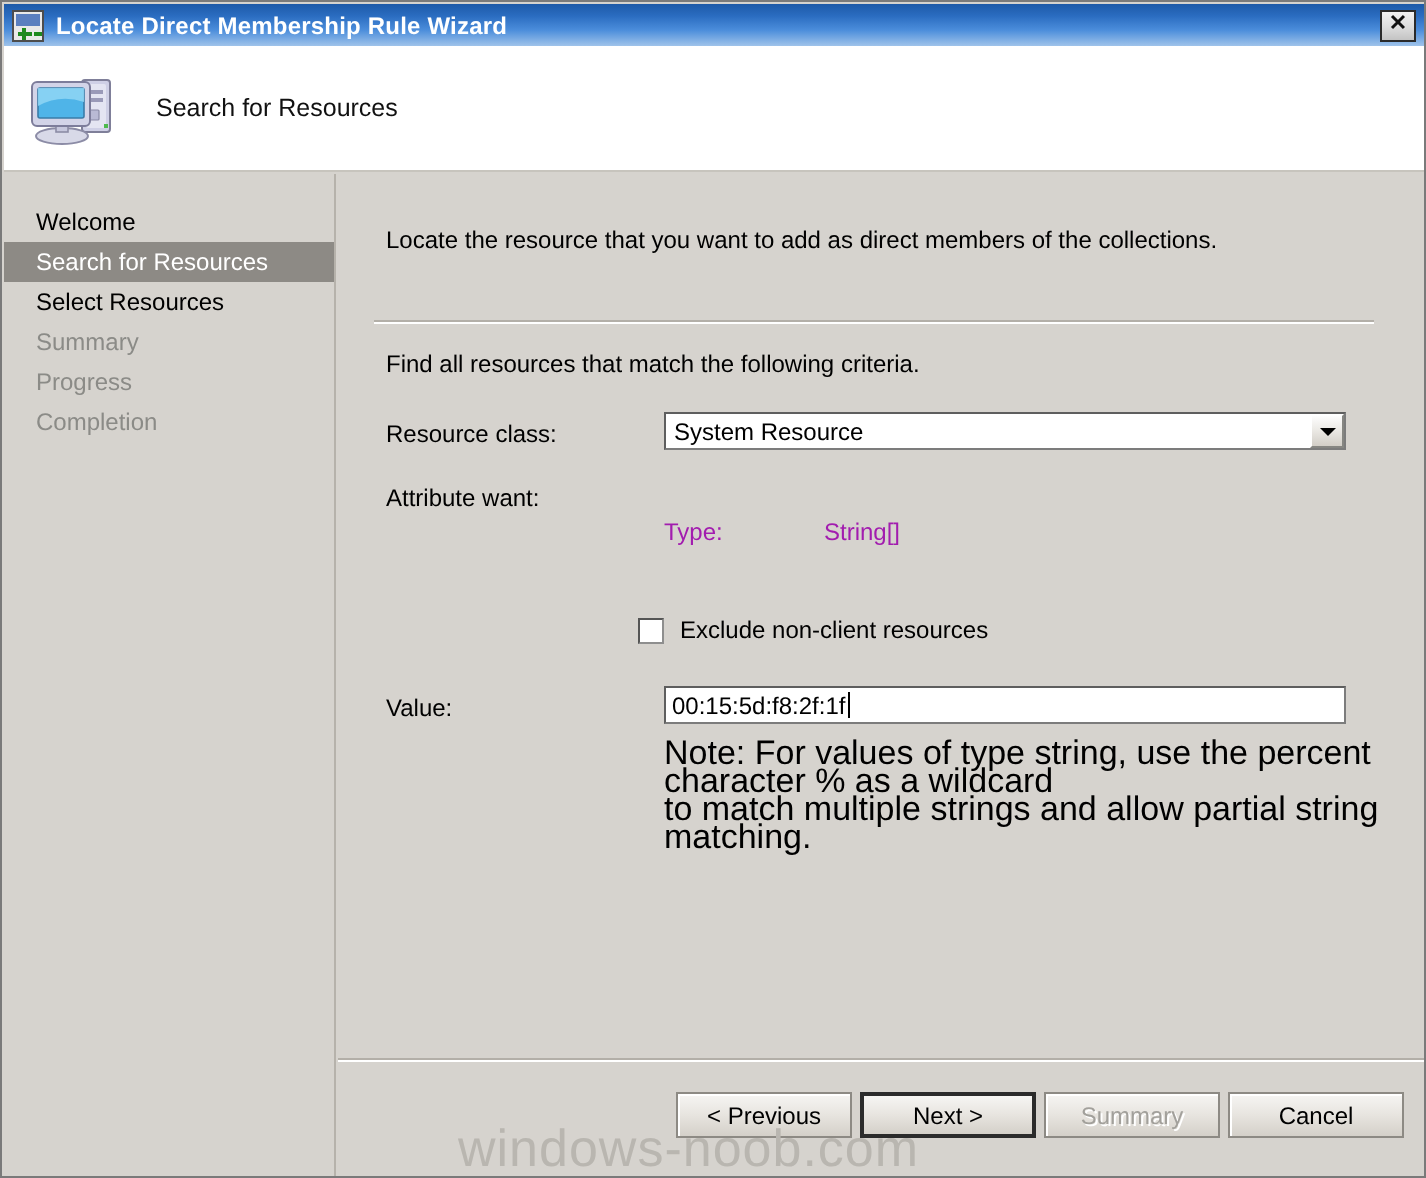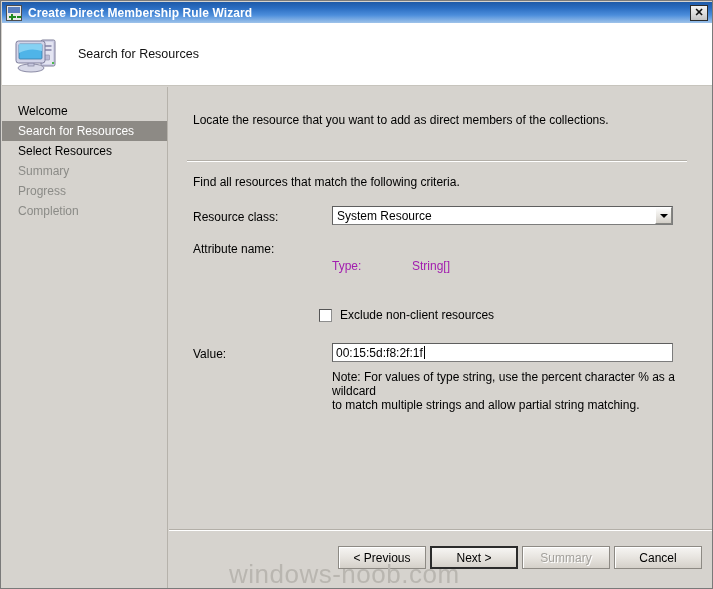--- a/index.html
+++ b/index.html
@@ -265,21 +265,21 @@
     height: 13px;
     background: #000000;
     margin-left: 1px;
     vertical-align: middle;
   }
 
   .note {
     position: absolute;
     left: 163px; top: 283px;
     width: 360px;
-    font-size: 12px;
+    font-size: 17px;
     color: #000000;
     line-height: 14px;
   }
 
   
   .btn-sep {
     position: absolute;
     left: 0; top: 443px;
     width: 544px; height: 0;
     border-top: 1px solid #ffffff;
@@ -333,21 +333,21 @@
 
 <div id="app">
 
   <div class="titlebar">
     <div class="titlebar-icon">
       <div class="scr"></div>
       <div class="plus-h"></div>
       <div class="plus-v"></div>
       <div class="dash"></div>
     </div>
-    <div class="titlebar-title">Create Direct Membership Rule Wizard</div>
+    <div class="titlebar-title">Locate Direct Membership Rule Wizard</div>
     <div class="titlebar-spacer"></div>
     <div class="close-btn">✕</div>
   </div>
 
   <div class="header">
     <div class="header-icon">
       <svg width="46" height="42" viewBox="0 0 46 42" xmlns="http://www.w3.org/2000/svg">
 
         <rect x="27" y="7" width="14" height="26" rx="1.5" fill="#cfd0e6" stroke="#7f7f99" stroke-width="1"></rect>
         <rect x="29" y="9" width="10" height="22" rx="1" fill="#e4e5f2" stroke="none"></rect>
@@ -385,21 +385,21 @@
     <div class="criteria-text">Find all resources that match the following criteria.</div>
 
     <div class="field-label" style="left:24px; top:123px;">Resource class:</div>
     <div class="combo" style="left:163px; top:119px; width:341px;">
       <span class="val">System Resource</span>
       <span class="arrow-btn">
         <span class="caret-down"></span>
       </span>
     </div>
 
-    <div class="field-label" style="left:24px; top:155px;">Attribute name:</div>
+    <div class="field-label" style="left:24px; top:155px;">Attribute want:</div>
 
     <div class="type-row">
       <span>Type:</span>
       <span class="tval">String[]</span>
     </div>
 
     <div class="checkrow" style="top:221px;">
       <span class="checkbox"></span>
       <span class="ctext">Exclude non-client resources</span>
     </div>

